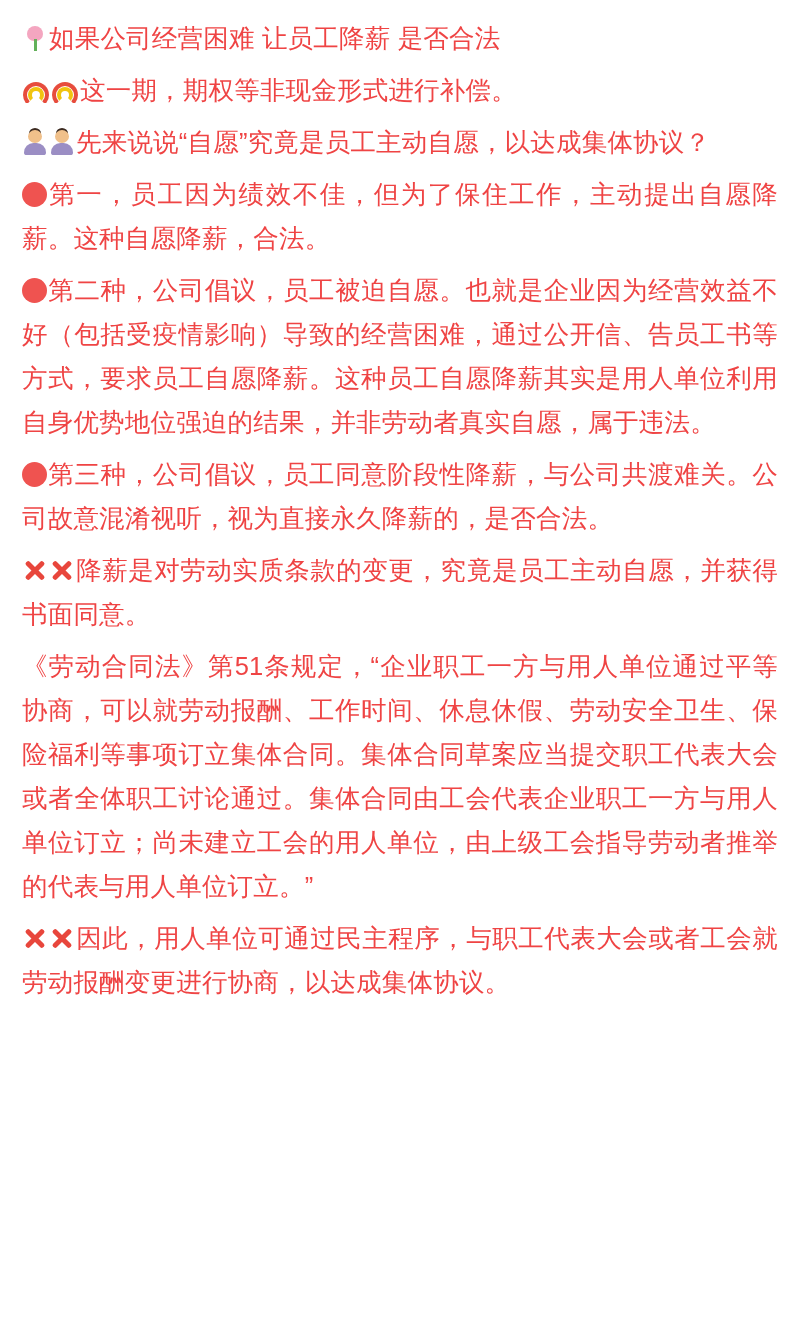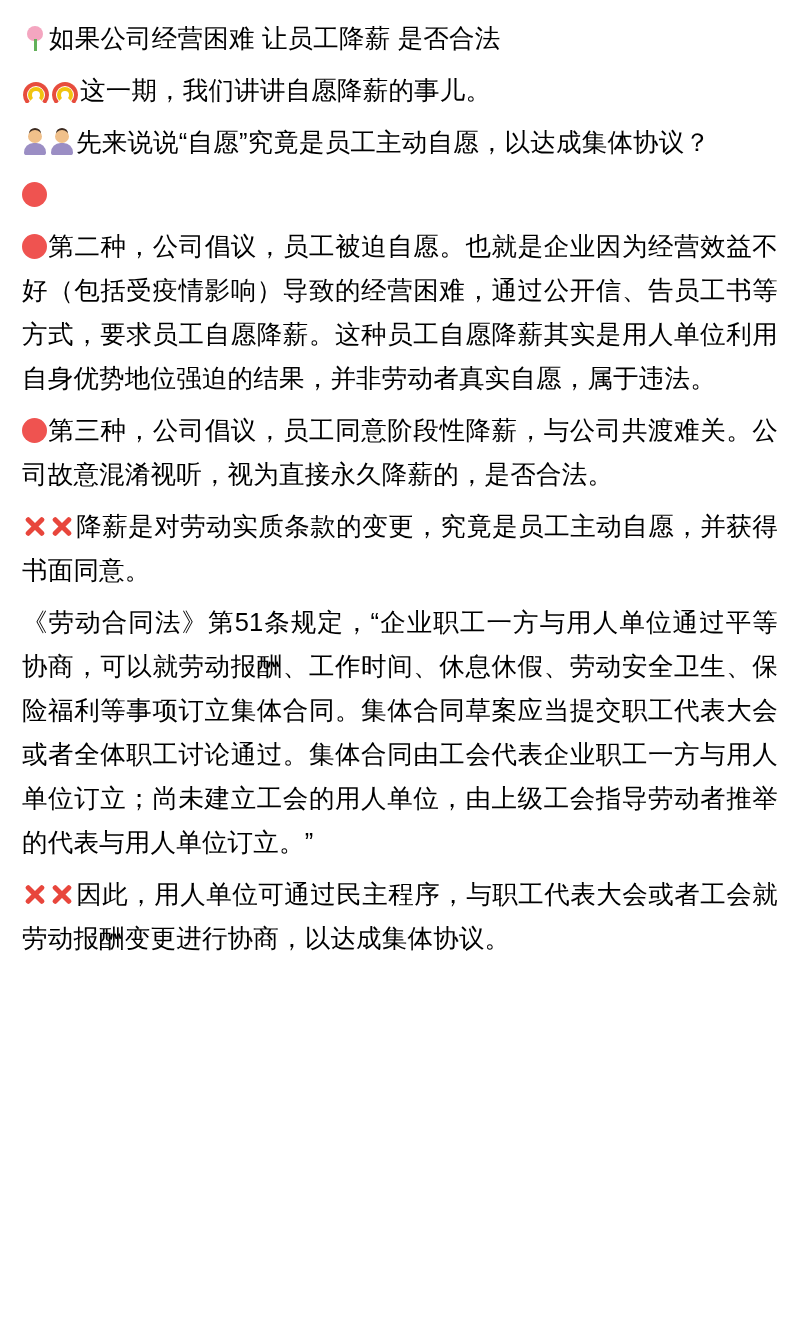--- a/index.html
+++ b/index.html
@@ -15,21 +15,21 @@
   .page {
     width: 800px;
     min-height: 1329px;
     box-sizing: border-box;
     padding: 16px 22px 18px 22px;
     background: #ffffff;
   }
   .para {
     font-size: 25.5px;
     line-height: 44px;
-    color: #000000;
+    color: #ef4444;
     margin: 0 0 8px 0;
     text-align: justify;
     word-break: break-word;
     letter-spacing: 0.2px;
   }
   .para:last-child {
     margin-bottom: 16px;
   }
   
   .ico {
@@ -142,29 +142,29 @@
 </head>
 <body>
 
 <div class="page">
 
   <p class="para">
     <span class="ico ico-tulip"></span><span>如果公司经营困难 让员工降薪 是否合法</span>
   </p>
 
   <p class="para">
-    <span class="ico ico-rainbow"></span><span class="ico ico-rainbow"></span><span>这一期，我们讲讲自愿降薪的事儿。</span>
+    <span class="ico ico-rainbow"></span><span class="ico ico-rainbow"></span><span>这一期，期权等非现金形式进行补偿。</span>
   </p>
 
   <p class="para">
     <span class="ico ico-person"></span><span class="ico ico-person"></span><span>先来说说“自愿”究竟是员工主动自愿，以达成集体协议？</span>
   </p>
 
   <p class="para">
-    <span class="ico ico-red-dot"></span>
+    <span class="ico ico-red-dot"></span><span>第一，员工因为绩效不佳，但为了保住工作，主动提出自愿降薪。这种自愿降薪，合法。</span>
   </p>
 
   <p class="para">
     <span class="ico ico-red-dot"></span><span>第二种，公司倡议，员工被迫自愿。也就是企业因为经营效益不好（包括受疫情影响）导致的经营困难，通过公开信、告员工书等方式，要求员工自愿降薪。这种员工自愿降薪其实是用人单位利用自身优势地位强迫的结果，并非劳动者真实自愿，属于违法。</span>
   </p>
 
   <p class="para">
     <span class="ico ico-red-dot"></span><span>第三种，公司倡议，员工同意阶段性降薪，与公司共渡难关。公司故意混淆视听，视为直接永久降薪的，是否合法。</span>
   </p>
 

